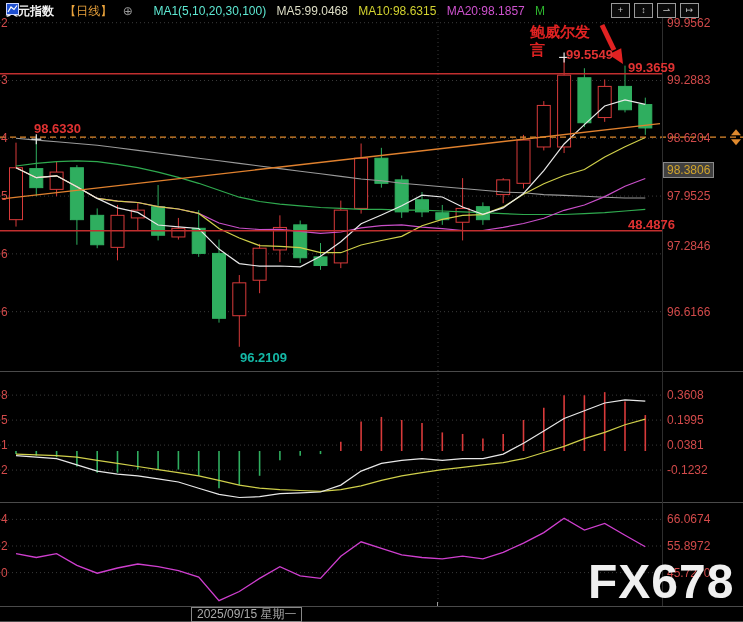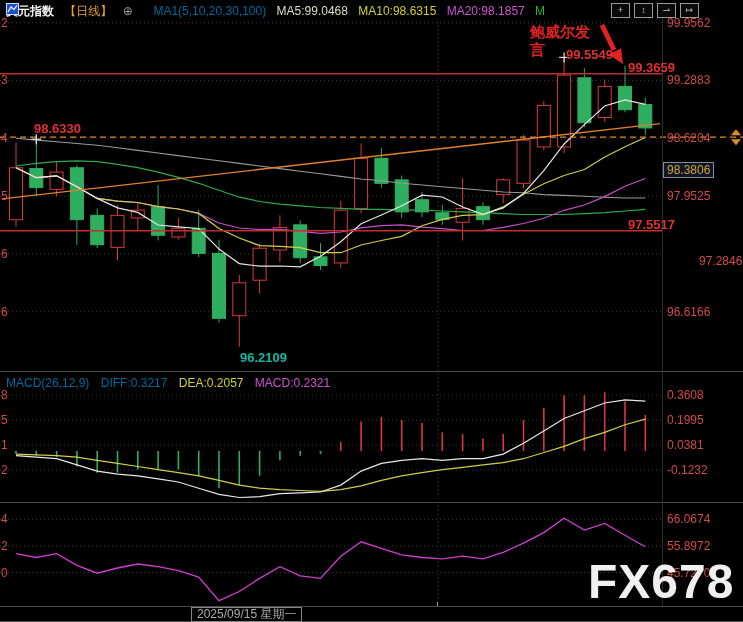--- a/index.html
+++ b/index.html
@@ -1,29 +1,29 @@
 <!DOCTYPE html>
 <html><head>
 <meta charset="utf-8">
 <style>
   html,body{margin:0;padding:0;background:#000;}
   .screen{position:relative;width:743px;height:622px;background:#000;overflow:hidden;
           font-family:"Liberation Sans","DejaVu Sans",sans-serif;}
   svg{position:absolute;left:0;top:0;}
   .hdr{position:absolute;left:6px;top:3px;font-size:12px;white-space:nowrap;z-index:30;}
   .hdr span{margin-right:7px;}
-  .w{color:#0369a1;} .sym{color:#f2f2f2;font-weight:bold;}
+  .w{color:#5eead4;} .sym{color:#f2f2f2;font-weight:bold;}
   .per{color:#e9a23b;} .plus{color:#9a9a9a;margin-right:6px;}
   .ma5{color:#dedec6;} .ma10{color:#d2d22f;} .ma20{color:#cf52cf;} .grn{color:#2db52d;}
   .chart-ico{display:inline-block;vertical-align:-2px;margin-right:4px;}
   .toolbar{position:absolute;left:611px;top:3px;z-index:40;display:flex;}
   .tb{width:17px;height:13px;border:1px solid #9a9a9a;color:#c8c8c8;font-size:9px;
       line-height:13px;text-align:center;margin-right:4px;background:#0a0a0a;}
   .axlbl{position:absolute;font-size:12px;color:#d24a4a;white-space:nowrap;z-index:20;}
-  .pricebox{position:absolute;left:663px;border:1px solid #8a8a8a;background:#0f172a;
+  .pricebox{position:absolute;left:663px;border:1px solid #8a8a8a;background:#404040;
             color:#d2a42a;font-size:12px;padding:0 3px;line-height:14px;z-index:25;}
   .ind-hdr{position:absolute;left:6px;font-size:12px;white-space:nowrap;z-index:30;}
   .ind-hdr span{margin-right:8px;}
   .note{position:absolute;z-index:35;white-space:nowrap;}
   .red13{color:#e03232;font-size:13px;font-weight:bold;}
   .green13{color:#14b8a6;font-size:13px;font-weight:bold;}
   .powell{position:absolute;left:530px;top:23px;width:68px;color:#e02222;font-size:15px;
           font-weight:bold;line-height:18px;z-index:35;}
   .dates{position:absolute;top:606px;left:0;width:743px;height:16px;z-index:30;}
   .datebox{position:absolute;left:191px;top:1px;border:1px solid #878787;color:#ababab;
@@ -191,47 +191,41 @@
     <span class="grn">M</span>
   </div>
 
   <div class="toolbar">
     <div class="tb">+</div>
     <div class="tb">↕</div>
     <div class="tb">⇀</div>
     <div class="tb">↦</div>
   </div>
 
-  <div class="ind-hdr" style="top:376px">
-    <span class="w">MACD(26,12,9)</span>
-    <span class="w">DIFF:0.3217</span>
-    <span class="ma10">DEA:0.2057</span>
-    <span class="ma20">MACD:0.2321</span>
-  </div>
 
 
   <div class="powell">鲍威尔发言</div>
   <div class="note red13" style="left:566px;top:47px">99.5549</div>
   <div class="note green13" style="left:240px;top:350px">96.2109</div>
   <div class="note red13" style="left:628px;top:60px">99.3659</div>
-  <div class="note red13" style="left:628px;top:217px">97.5517</div>
+  <div class="note red13" style="left:628px;top:217px">48.4876</div>
   <div class="note red13" style="left:34px;top:121px">98.6330</div>
 
   <div class="pricebox" style="top:162px">98.3806</div>
 
   <div id="axis-labels">
       <div class="axlbl" style="left: 667px; top: 15.7px;">99.9562</div>
       <div class="axlbl" style="left: 1px; top: 15.7px;">2</div>
       <div class="axlbl" style="left: 667px; top: 73.4934px;">99.2883</div>
       <div class="axlbl" style="left: 1px; top: 73.4934px;">3</div>
       <div class="axlbl" style="left: 667px; top: 131.287px; text-align: right;">98.6204</div>
       <div class="axlbl" style="left: 1px; top: 131.287px;">4</div>
       <div class="axlbl" style="left: 667px; top: 189.08px; text-align: right;">97.9525</div>
       <div class="axlbl" style="left: 1px; top: 189.08px;">5</div>
-      <div class="axlbl" style="left: 667px; top: 254px; margin-left: 32px;">97.2846</div>
+      <div class="axlbl" style="left: 667px; top: 239px;">97.2846</div>
       <div class="axlbl" style="left: 1px; top: 246.874px;">6</div>
       <div class="axlbl" style="left: 667px; top: 304.676px;">96.6166</div>
       <div class="axlbl" style="left: 1px; top: 304.676px;">6</div>
       <div class="axlbl" style="left: 667px; top: 388.112px;">0.3608</div>
       <div class="axlbl" style="left: 1px; top: 388.112px;">8</div>
       <div class="axlbl" style="left: 667px; top: 413.097px;">0.1995</div>
       <div class="axlbl" style="left: 1px; top: 413.097px;">5</div>
       <div class="axlbl" style="left: 667px; top: 438.098px;">0.0381</div>
       <div class="axlbl" style="left: 1px; top: 438.098px;">1</div>
       <div class="axlbl" style="left: 667px; top: 463.084px;">-0.1232</div>

